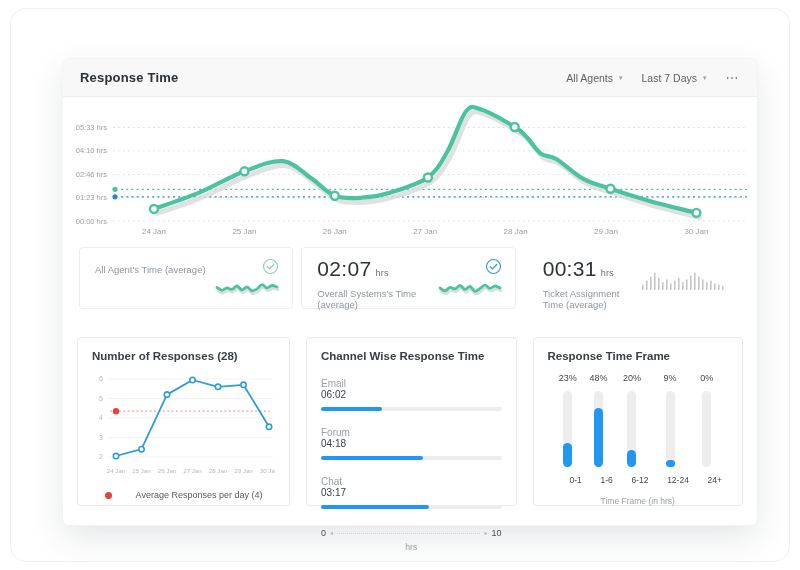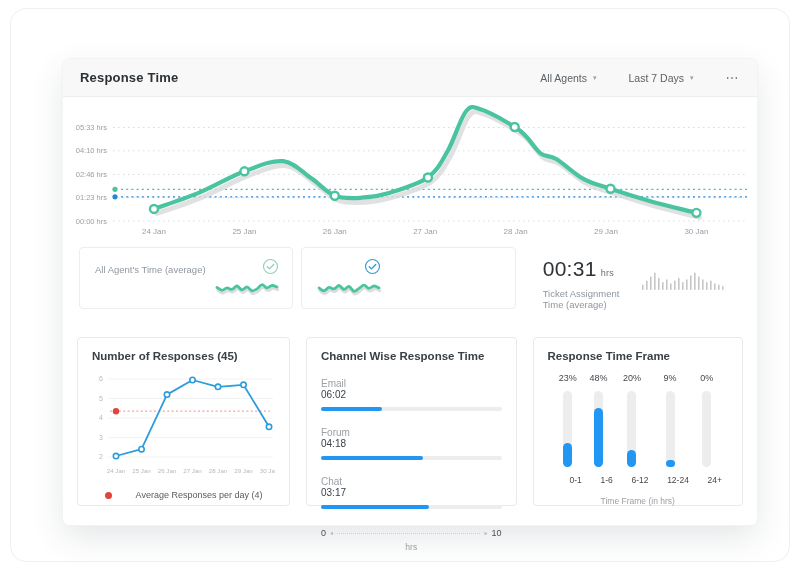--- a/index.html
+++ b/index.html
@@ -8,21 +8,21 @@
   .frame { position:absolute; left:10px; top:8px; right:10px; bottom:8px;
     border:1px solid #f0f0f0; border-radius:16px; background:#fff; }
   .card { position:absolute; left:52px; top:50px; width:694px; height:466px;
     background:#fff; border-radius:6px;
     box-shadow:0 0 0 1px #f3f3f3, 0 12px 32px rgba(50,60,70,.13); }
   
   .card-header { height:38px; background:#f8f8f8; border-bottom:1px solid #ececec;
     border-radius:6px 6px 0 0; display:flex; align-items:center;
     justify-content:space-between; padding:0 17px; }
   .hdr-title { font-size:13px; font-weight:700; color:#2b3036; letter-spacing:.2px; }
-  .hdr-right { display:flex; align-items:center; gap:32px; }
+  .hdr-right { display:flex; align-items:center; gap:19px; }
   .filter { font-size:10.5px; color:#5b6166; cursor:pointer; display:flex; align-items:center; }
   .chev { font-size:7px; color:#9aa0a6; margin-left:6px; }
   .menu-dots { font-size:13px; color:#5b6166; letter-spacing:1.5px; cursor:pointer; }
   
   .main-chart svg { display:block; }
   .tick-label { font-size:7.5px; fill:#9aa0a6; }
   .xaxis-label { font-size:8px; fill:#9aa0a6; }
   
   .stats-row { position:absolute; top:188px; left:16px; right:16px; height:62px;
     display:flex; gap:8px; }
@@ -135,20 +135,26 @@
                 <circle cx="9" cy="9" r="7.4" fill="none" stroke="#8fd2b4" stroke-width="1.2"></circle>
                 <path d="M5.6 9.3 L7.9 11.5 L12.4 6.8" fill="none" stroke="#8fd2b4" stroke-width="1.4" stroke-linecap="round" stroke-linejoin="round"></path>
               </svg></span>
           <span class="stat-spark"><svg width="64" height="22" viewBox="0 0 64 22">
                 <path d="M2.0,8.5 C2.8,8.9 5.3,11.3 7.0,11.3 C8.7,11.4 10.3,9.1 12.0,8.9 C13.7,8.8 15.3,10.7 17.0,10.4 C18.7,10.1 20.3,6.9 22.0,7.0 C23.7,7.1 25.3,10.7 27.0,10.9 C28.7,11.0 30.3,7.8 32.0,8.0 C33.7,8.1 35.3,11.5 37.0,11.8 C38.7,12.1 40.3,10.9 42.0,9.9 C43.7,8.9 45.3,5.7 47.0,5.6 C48.7,5.4 50.3,8.8 52.0,8.9 C53.7,9.1 55.3,6.7 57.0,6.5 C58.7,6.4 61.2,7.7 62.0,8.0" transform="translate(0.8,2.8)" fill="none" stroke="#dcdcdc" stroke-width="2.8" stroke-linecap="round"></path>
                 <path d="M2.0,8.5 C2.8,8.9 5.3,11.3 7.0,11.3 C8.7,11.4 10.3,9.1 12.0,8.9 C13.7,8.8 15.3,10.7 17.0,10.4 C18.7,10.1 20.3,6.9 22.0,7.0 C23.7,7.1 25.3,10.7 27.0,10.9 C28.7,11.0 30.3,7.8 32.0,8.0 C33.7,8.1 35.3,11.5 37.0,11.8 C38.7,12.1 40.3,10.9 42.0,9.9 C43.7,8.9 45.3,5.7 47.0,5.6 C48.7,5.4 50.3,8.8 52.0,8.9 C53.7,9.1 55.3,6.7 57.0,6.5 C58.7,6.4 61.2,7.7 62.0,8.0" fill="none" stroke="#49c3a0" stroke-width="2.8" stroke-linecap="round"></path>
               </svg></span>
         </div>
       </div>
       <div class="stat-card">
+        <div class="stat-left">
+          <div class="stat-value">
+            <span>02:07</span><span class="stat-unit">hrs</span>
+          </div>
+          <div class="stat-label">Overall Systems's Time (average)</div>
+        </div>
         <div class="stat-right">
           <span class="stat-icon"><svg width="17" height="17" viewBox="0 0 18 18">
                 <circle cx="9" cy="9" r="7.4" fill="none" stroke="#2d9cdb" stroke-width="1.2"></circle>
                 <path d="M5.6 9.3 L7.9 11.5 L12.4 6.8" fill="none" stroke="#2d9cdb" stroke-width="1.4" stroke-linecap="round" stroke-linejoin="round"></path>
               </svg></span>
           <span class="stat-spark"><svg width="64" height="22" viewBox="0 0 64 22">
                 <path d="M2.0,8.9 C2.8,9.4 5.3,11.9 7.0,11.8 C8.7,11.7 10.3,8.8 12.0,8.5 C13.7,8.1 15.3,10.2 17.0,9.9 C18.7,9.6 20.3,6.5 22.0,6.5 C23.7,6.6 25.3,10.2 27.0,10.4 C28.7,10.5 30.3,7.2 32.0,7.5 C33.7,7.8 35.3,12.0 37.0,12.3 C38.7,12.6 40.3,10.5 42.0,9.4 C43.7,8.4 45.3,6.1 47.0,6.1 C48.7,6.1 50.3,9.3 52.0,9.4 C53.7,9.6 55.3,7.1 57.0,7.0 C58.7,6.9 61.2,8.6 62.0,8.9" transform="translate(0.8,2.8)" fill="none" stroke="#dcdcdc" stroke-width="2.8" stroke-linecap="round"></path>
                 <path d="M2.0,8.9 C2.8,9.4 5.3,11.9 7.0,11.8 C8.7,11.7 10.3,8.8 12.0,8.5 C13.7,8.1 15.3,10.2 17.0,9.9 C18.7,9.6 20.3,6.5 22.0,6.5 C23.7,6.6 25.3,10.2 27.0,10.4 C28.7,10.5 30.3,7.2 32.0,7.5 C33.7,7.8 35.3,12.0 37.0,12.3 C38.7,12.6 40.3,10.5 42.0,9.4 C43.7,8.4 45.3,6.1 47.0,6.1 C48.7,6.1 50.3,9.3 52.0,9.4 C53.7,9.6 55.3,7.1 57.0,7.0 C58.7,6.9 61.2,8.6 62.0,8.9" fill="none" stroke="#49c3a0" stroke-width="2.8" stroke-linecap="round"></path>
               </svg></span>
         </div>
@@ -184,21 +190,21 @@
                 <rect x="77" y="16.6" width="1.6" height="5.4" rx="0.8" fill="#c6c6c6"></rect>
                 <rect x="81" y="17.95" width="1.6" height="4.050000000000001" rx="0.8" fill="#c6c6c6"></rect>
               </svg></span>
         </div>
       </div>
     </div>
 
     <div class="bottom-row">
 
       <div class="panel">
-        <div class="panel-title">Number of Responses (45)</div>
+        <div class="panel-title">Number of Responses (28)</div>
         <svg id="respChart" class="resp-chart" width="183" height="110" viewBox="0 0 183 110">
             <line x1="16" y1="10" x2="181" y2="10" stroke="#f2f3f4" stroke-width="1"></line>
             <text x="11" y="12.4" text-anchor="end" font-size="7" fill="#b4bac0">6</text>
             <line x1="16" y1="29.5" x2="181" y2="29.5" stroke="#f2f3f4" stroke-width="1"></line>
             <text x="11" y="31.9" text-anchor="end" font-size="7" fill="#b4bac0">5</text>
             <line x1="16" y1="49" x2="181" y2="49" stroke="#f2f3f4" stroke-width="1"></line>
             <text x="11" y="51.4" text-anchor="end" font-size="7" fill="#b4bac0">4</text>
             <line x1="16" y1="68.5" x2="181" y2="68.5" stroke="#f2f3f4" stroke-width="1"></line>
             <text x="11" y="70.9" text-anchor="end" font-size="7" fill="#b4bac0">3</text>
             <line x1="16" y1="88" x2="181" y2="88" stroke="#f2f3f4" stroke-width="1"></line>

